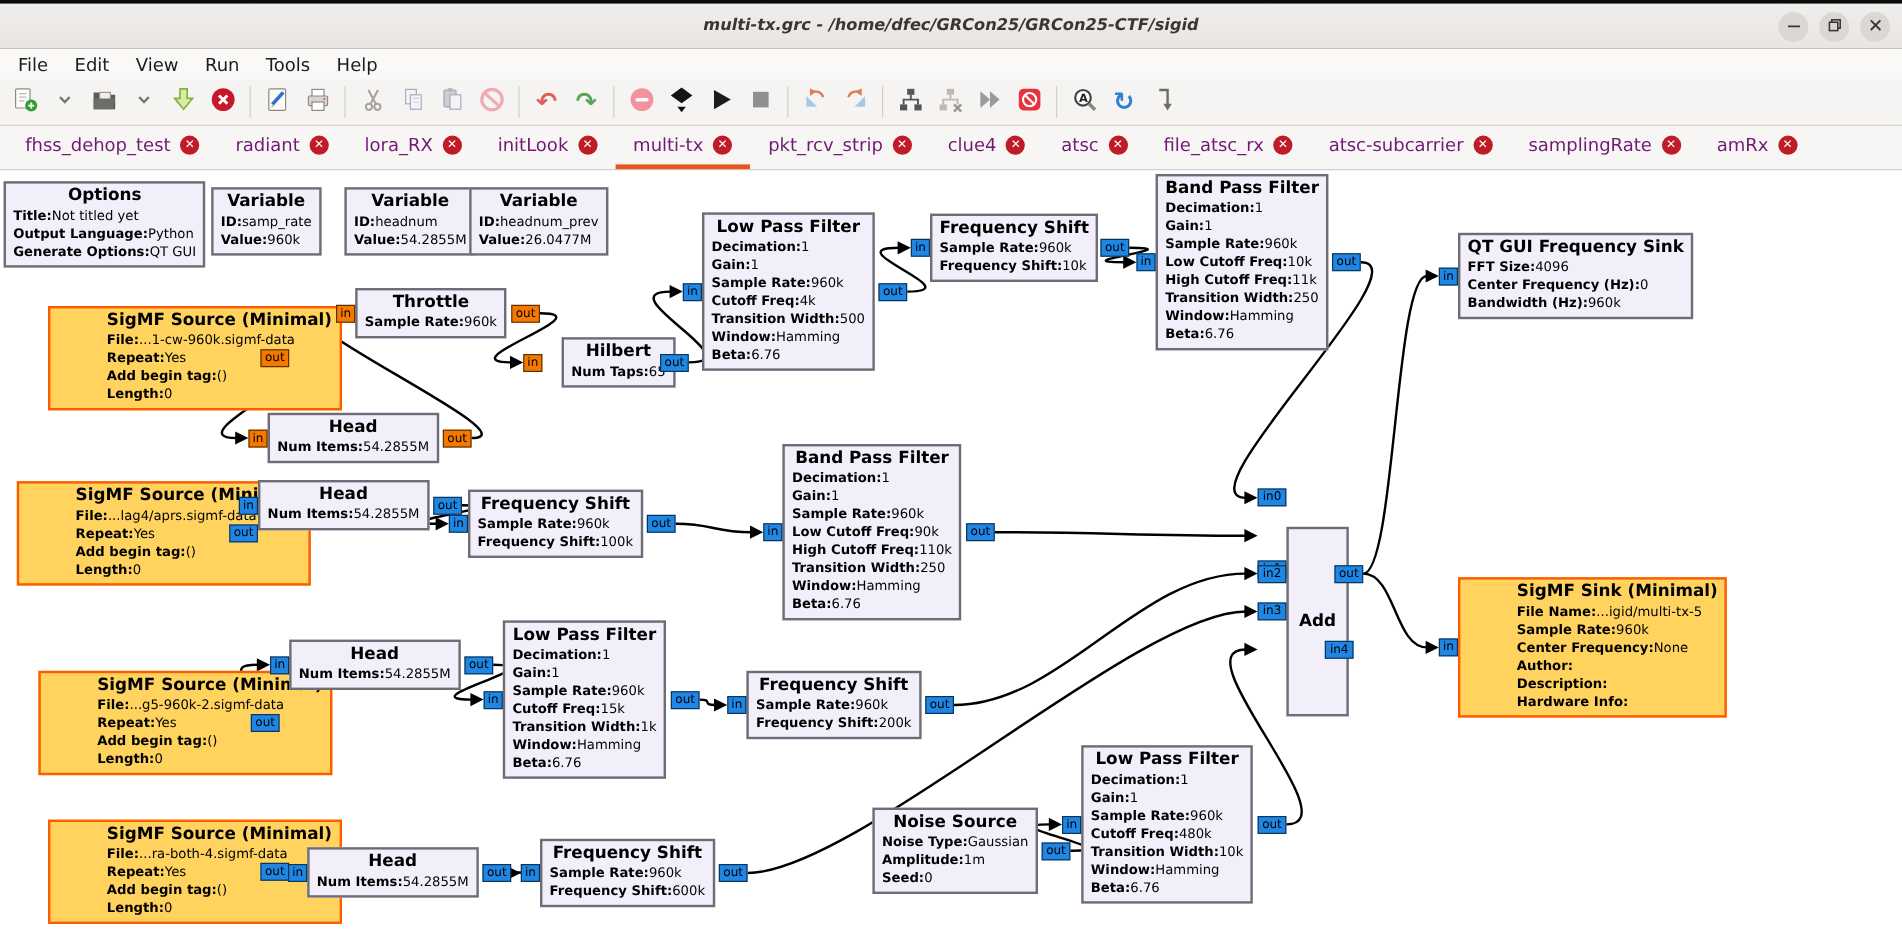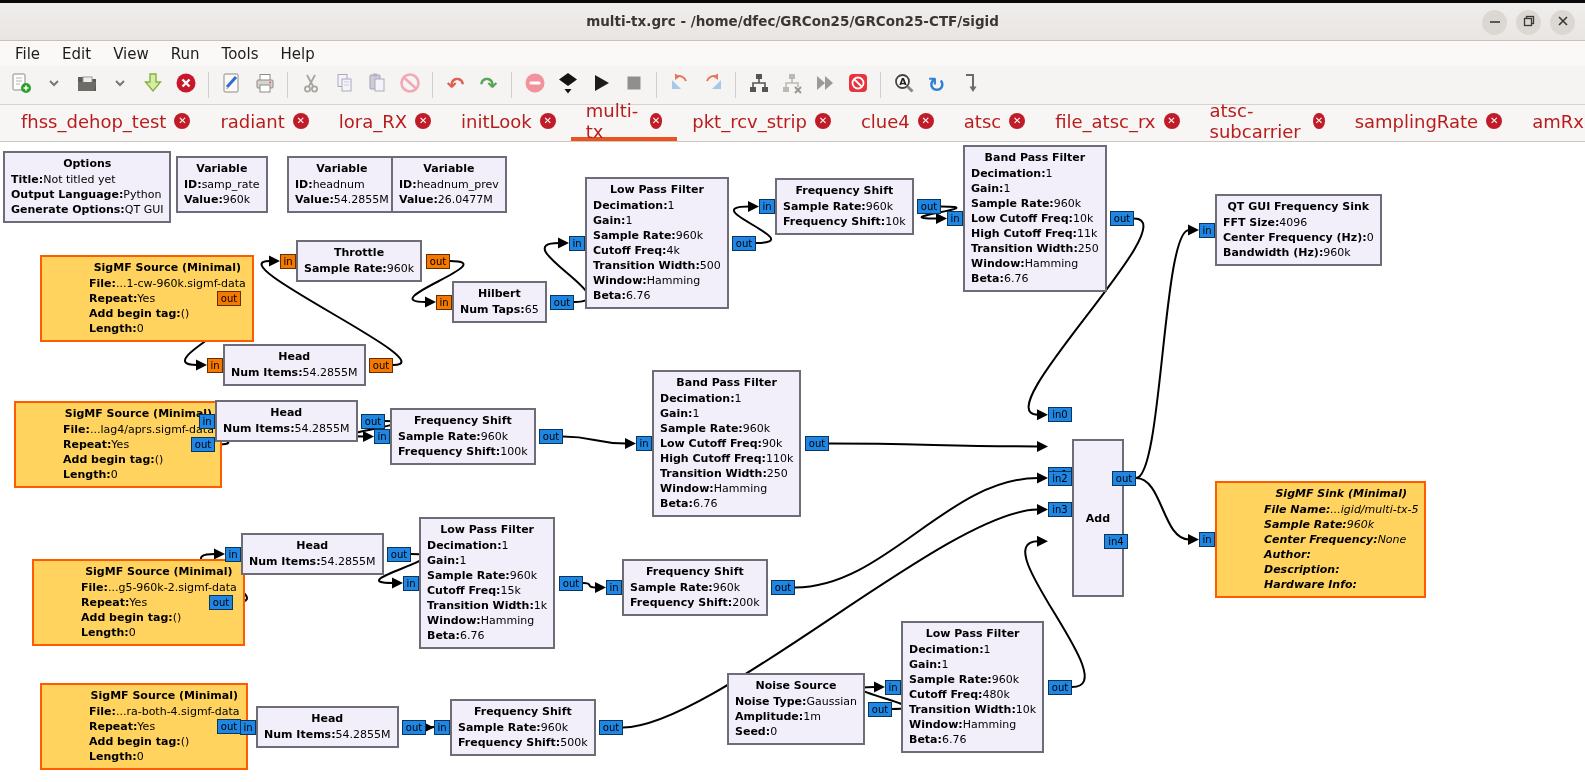--- a/index.html
+++ b/index.html
@@ -1,41 +1,41 @@
 <!DOCTYPE html>
 <html><head>
 <meta charset="utf-8">
 <style>
   html,body{margin:0;padding:0;background:#ffffff;}
   #app{position:relative;width:1585px;height:782px;overflow:hidden;font-family:"DejaVu Sans",sans-serif;background:#fff;}
   
   #titlebar{position:absolute;left:0;top:0;width:100%;height:41px;background:linear-gradient(#f0eeec,#e8e5e2);border-top:3px solid #0a0a0a;border-bottom:1px solid #c6c3bf;box-sizing:border-box;}
-  #wintitle{position:absolute;left:0;right:0;top:10px;text-align:center;font-weight:bold;font-size:13.5px;color:#3a3733;}
+  #wintitle{position:absolute;left:0;right:0;top:10px;text-align:center;font-weight:bold;font-size:13.5px;color:#3a3733;font-style:italic;}
   #winbtns{position:absolute;right:10px;top:7px;display:flex;gap:9px;}
   .winbtn{width:25px;height:25px;border-radius:50%;background:#dbd8d4;display:flex;align-items:center;justify-content:center;cursor:pointer;}
   
   #menubar{position:absolute;left:0;top:41px;width:100%;height:25px;background:#faf9f8;display:flex;align-items:center;padding-left:4px;box-sizing:border-box;}
   .menuitem{font-size:15px;color:#1c1c1c;padding:2px 11px;cursor:pointer;}
   
   #toolbar{position:absolute;left:0;top:66px;width:100%;height:39px;background:#f5f4f2;border-bottom:1px solid #d7d4d0;display:flex;align-items:center;padding-left:4px;box-sizing:border-box;}
   .tbtn{width:31px;height:30px;display:flex;align-items:center;justify-content:center;margin:0 1px;border-radius:4px;cursor:pointer;}
   .tsep{width:1px;height:26px;background:#d2cfca;margin:0 6px;}
   .ticon{font-size:21px;line-height:21px;font-weight:bold;}
   
   #tabbar{position:absolute;left:0;top:105px;width:100%;height:37px;background:#f7f6f5;border-bottom:1px solid #cbc8c4;display:flex;align-items:stretch;padding-left:6px;box-sizing:border-box;}
   .tab{display:flex;align-items:center;gap:8px;padding:0 15px;border-bottom:4px solid transparent;box-sizing:border-box;cursor:pointer;}
-  .tab .tlabel{font-size:18px;color:#b91c1c;}
+  .tab .tlabel{font-size:15px;color:#701a75;}
   .tab.active{border-bottom-color:#e9541f;}
   .tclose{width:16px;height:16px;border-radius:50%;background:#c01c28;color:#fff;font-size:10px;line-height:16px;text-align:center;font-weight:bold;cursor:pointer;}
   
   #flowgraph{position:absolute;left:0;top:142px;width:1585px;height:640px;background:#ffffff;}
   #wires{position:absolute;left:0;top:0;z-index:1;}
   .block{position:absolute;z-index:2;background:#f2effb;border:2px solid #6d6d78;padding:2px 6px 4px 6px;box-sizing:border-box;width:max-content;}
   .block.accent{background:#ffd35e;border-color:#fd5d00;padding-left:47px;}
-  .btitle{font-size:11px;font-weight:bold;text-align:center;line-height:17px;white-space:nowrap;color:#000;}
+  .btitle{font-size:14px;font-weight:bold;text-align:center;line-height:17px;white-space:nowrap;color:#000;}
   .brow{font-size:11px;line-height:15px;white-space:nowrap;color:#000;}
   .brow b{font-weight:bold;}
   .block.vert{display:flex;align-items:center;justify-content:center;padding:0;}
   .port{position:absolute;z-index:3;height:15px;background:#1f86e3;border:1px solid rgba(0,0,0,.6);color:#000;font-size:10px;line-height:13px;text-align:center;box-sizing:border-box;cursor:crosshair;}
   .port.float{background:#f57900;}
 </style>
 </head>
 <body>
 
 <div id="app">
@@ -371,21 +371,21 @@
         <div class="brow"><b>Length:</b><span>0</span></div>
       </div>
       <div class="block" style="left: 296px; top: 98px; min-width: 108px;">
         <div class="btitle">Throttle</div>
         <div class="brow"><b>Sample Rate:</b><span>960k</span></div>
       </div>
       <div class="block" style="left: 223px; top: 202px; min-width: 130px;">
         <div class="btitle">Head</div>
         <div class="brow"><b>Num Items:</b><span>54.2855M</span></div>
       </div>
-      <div class="block" style="left: 452px; top: 139px; min-width: 84px;">
+      <div class="block" style="left: 468px; top: 139px; min-width: 84px;">
         <div class="btitle">Hilbert</div>
         <div class="brow"><b>Num Taps:</b><span>65</span></div>
       </div>
       <div class="block" style="left: 585px; top: 35px; min-width: 127px;">
         <div class="btitle">Low Pass Filter</div>
         <div class="brow"><b>Decimation:</b><span>1</span></div>
         <div class="brow"><b>Gain:</b><span>1</span></div>
         <div class="brow"><b>Sample Rate:</b><span>960k</span></div>
         <div class="brow"><b>Cutoff Freq:</b><span>4k</span></div>
         <div class="brow"><b>Transition Width:</b><span>500</span></div>
@@ -474,42 +474,42 @@
         <div class="brow"><b>Add begin tag:</b><span>()</span></div>
         <div class="brow"><b>Length:</b><span>0</span></div>
       </div>
       <div class="block" style="left: 256px; top: 564px; min-width: 130px;">
         <div class="btitle">Head</div>
         <div class="brow"><b>Num Items:</b><span>54.2855M</span></div>
       </div>
       <div class="block" style="left: 450px; top: 557px; min-width: 135px;">
         <div class="btitle">Frequency Shift</div>
         <div class="brow"><b>Sample Rate:</b><span>960k</span></div>
-        <div class="brow"><b>Frequency Shift:</b><span>500k</span></div>
+        <div class="brow"><b>Frequency Shift:</b><span>600k</span></div>
       </div>
       <div class="block" style="left: 727px; top: 531px; min-width: 127px;">
         <div class="btitle">Noise Source</div>
         <div class="brow"><b>Noise Type:</b><span>Gaussian</span></div>
         <div class="brow"><b>Amplitude:</b><span>1m</span></div>
         <div class="brow"><b>Seed:</b><span>0</span></div>
       </div>
       <div class="block" style="left: 901px; top: 479px; min-width: 128px;">
         <div class="btitle">Low Pass Filter</div>
         <div class="brow"><b>Decimation:</b><span>1</span></div>
         <div class="brow"><b>Gain:</b><span>1</span></div>
         <div class="brow"><b>Sample Rate:</b><span>960k</span></div>
         <div class="brow"><b>Cutoff Freq:</b><span>480k</span></div>
         <div class="brow"><b>Transition Width:</b><span>10k</span></div>
         <div class="brow"><b>Window:</b><span>Hamming</span></div>
         <div class="brow"><b>Beta:</b><span>6.76</span></div>
       </div>
       <div class="block vert" style="left: 1072px; top: 257px; width: 52px; height: 158px; margin-top: 40px;">
         <div class="btitle">Add</div>
       </div>
-      <div class="block accent" style="left: 1215px; top: 339px; min-width: 156px; font-style: italic;">
+      <div class="block accent" style="left: 1215px; top: 339px; min-width: 156px;">
         <div class="btitle">SigMF Sink (Minimal)</div>
         <div class="brow"><b>File Name:</b><span>...igid/multi-tx-5</span></div>
         <div class="brow"><b>Sample Rate:</b><span>960k</span></div>
         <div class="brow"><b>Center Frequency:</b><span>None</span></div>
         <div class="brow"><b>Author:</b><span></span></div>
         <div class="brow"><b>Description:</b><span></span></div>
         <div class="brow"><b>Hardware Info:</b><span></span></div>
       </div>
       <div class="port float" style="left: 217px; top: 149px; width: 24px;">out</div>
       <div class="port float" style="left: 280px; top: 111.5px; width: 16px;">in</div>

